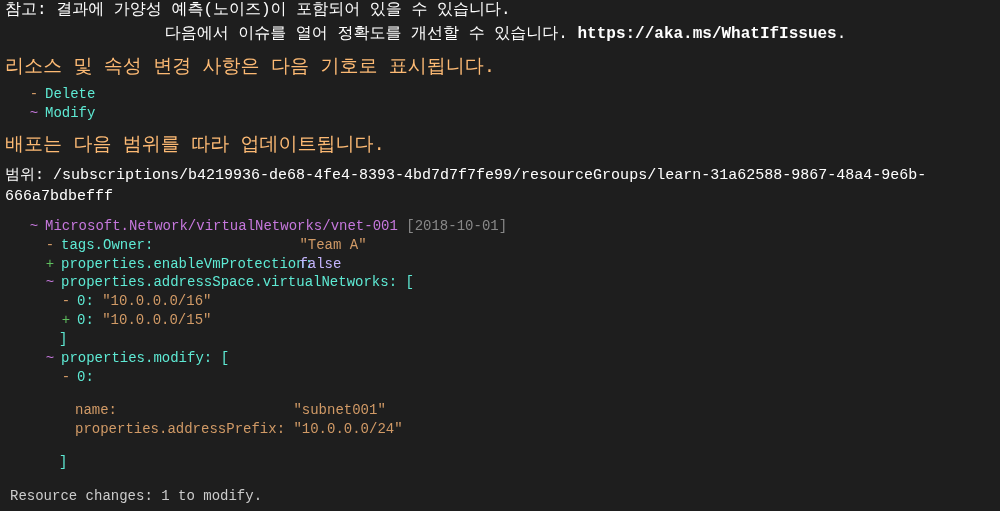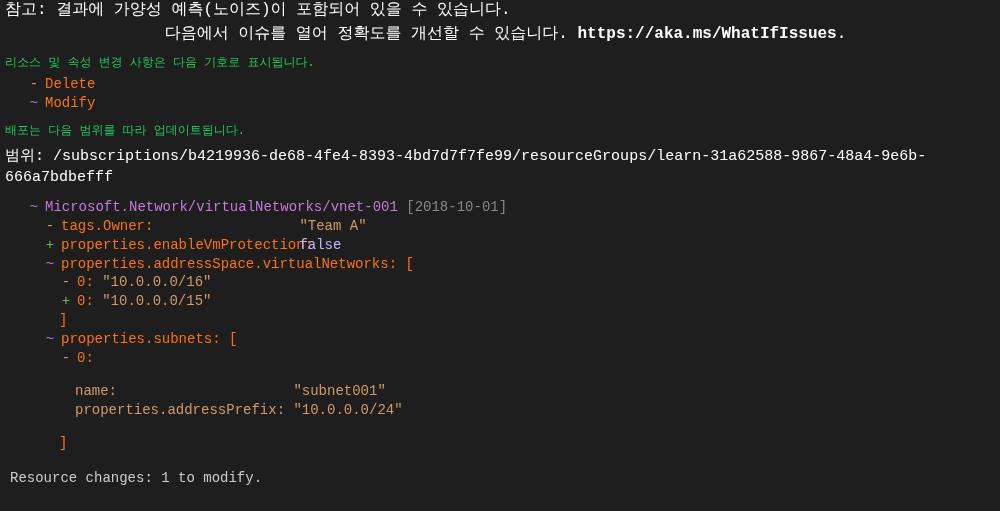--- a/index.html
+++ b/index.html
@@ -8,27 +8,27 @@
     color: #cccccc;
     font-family: Consolas, "Courier New", monospace;
     font-size: 14px;
     line-height: 1.35;
     padding: 0 5px 10px 5px;
     width: 1000px;
   }
   .msg    { color: #ffffff; font-size: 16px; margin-bottom: 2px; }
   .msg2   { color: #ffffff; font-size: 16px; margin-left: 11px; margin-bottom: 6px; margin-top: 2px; text-align: center; }
   .link   { color: #ffffff; font-weight: bold; }
-  .sect   { color: #22c55e; font-size: 12px; margin: 10px 0 4px 0; }
+  .sect   { color: #fdba74; font-size: 19px; margin: 10px 0 4px 0; }
   .legend { margin-left: 22px; }
   .del    { color: #d19a66; }  
   .add    { color: #5fbf5f; }  
   .mod    { color: #c678dd; }  
   .gray   { color: #888888; }
-  .key    { color: #f97316; }
+  .key    { color: #5eead4; }
   .bool   { color: #c4b5fd; }
   .str    { color: #d19a66; }
   .scope  { color: #ffffff; font-size: 15px; margin: 8px 0 10px 0; }
   .block  { margin-left: 22px; }
   .ind1   { margin-left: 38px; }
   .ind2   { margin-left: 54px; }
   .ind3   { margin-left: 70px; }
   .summary{ color: #cccccc; margin-top: 16px; margin-left: 5px; }
   .lg     { display: inline-block; width: 14px; text-align: center; margin-right: 4px;}
   .pad-k  { display: inline-block; width: 230px; }
@@ -84,21 +84,21 @@
 </div>
 
 <div class="ind2">
   <span class="lg add">+</span><span class="key">0:</span>
   <span class="str">"10.0.0.0/15"</span>
 </div>
 
 <div class="ind2 key">]</div>
 
 <div class="ind1">
-  <span class="lg mod">~</span><span class="key">properties.subnets: [</span>
+  <span class="lg mod">~</span><span class="key">properties.modify: [</span>
 </div>
 
 <div class="ind2">
   <span class="lg del">-</span><span class="key">0:</span>
 </div>
 
 <div style="height:14px"></div>
 
 <div class="ind3">
   <span class="pad-k str" style="width:210px">name:</span>

